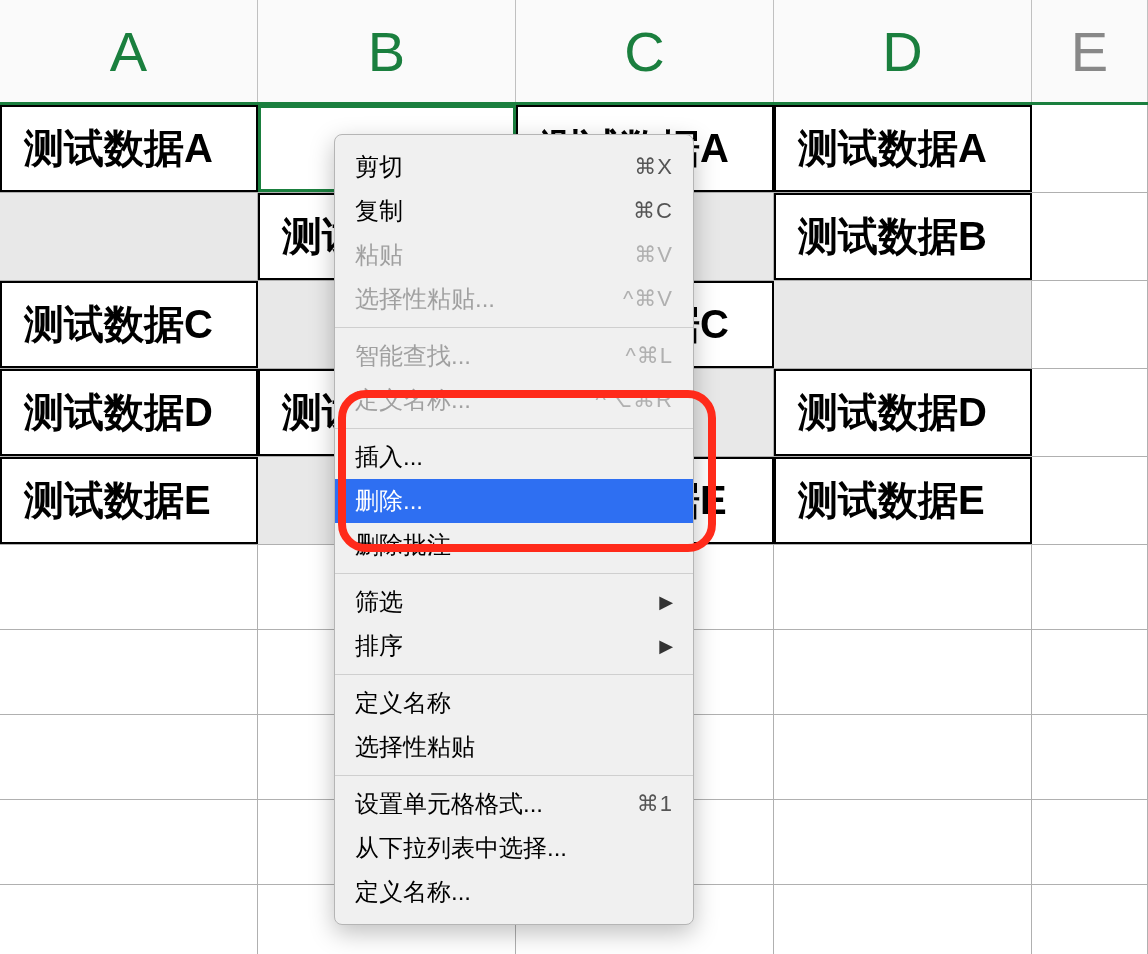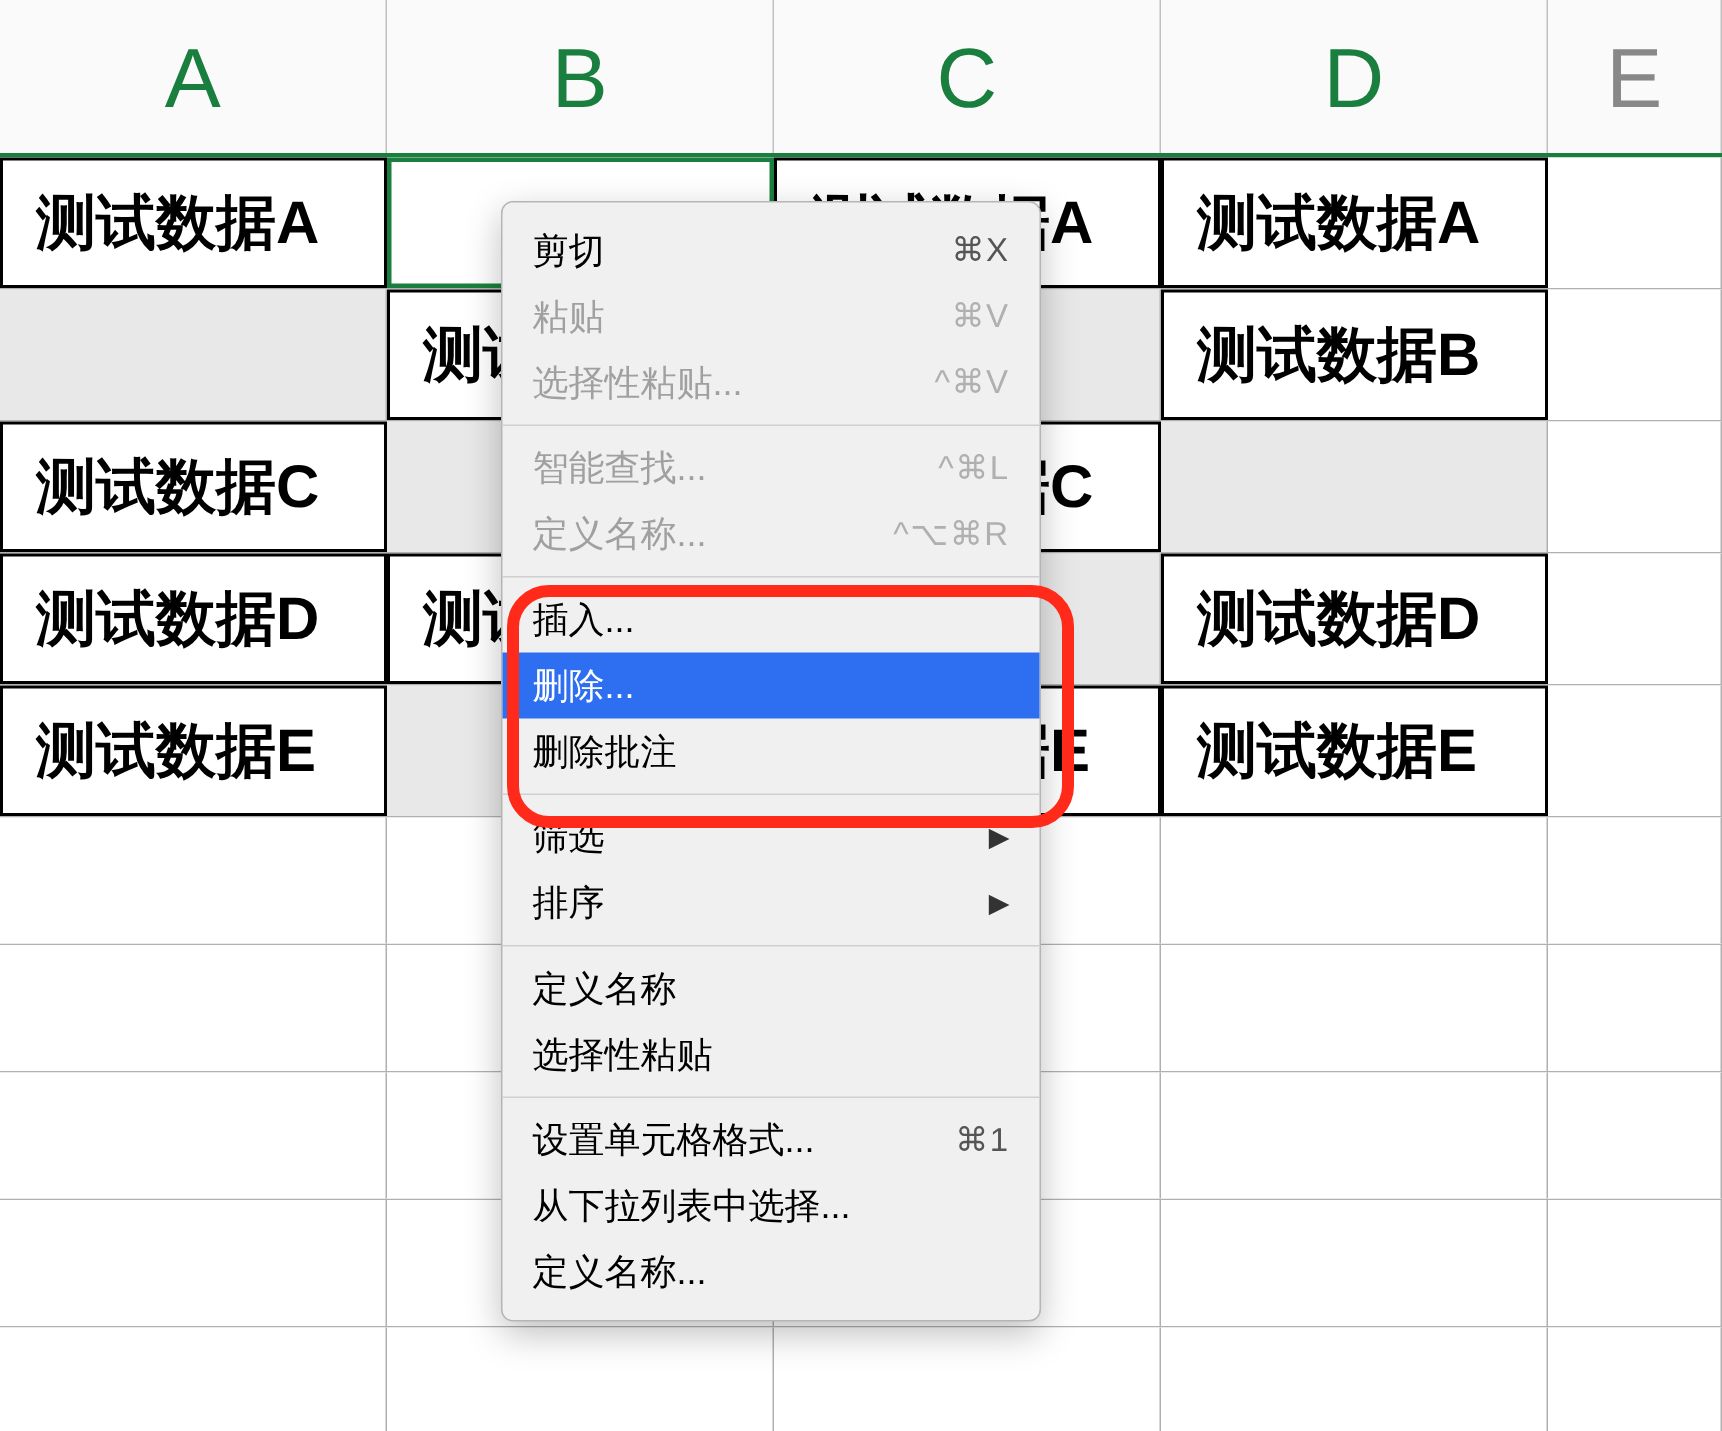--- a/index.html
+++ b/index.html
@@ -118,20 +118,24 @@
         <div class="cell w-e"></div>
       </div>
     </div>
 </div>
 
 <div class="context-menu" id="context-menu">
     <div class="menu-item">
       <span>剪切</span>
       <span class="shortcut">⌘X</span>
     </div>
+    <div class="menu-item">
+      <span>复制</span>
+      <span class="shortcut">⌘C</span>
+    </div>
     <div class="menu-item disabled">
       <span>粘贴</span>
       <span class="shortcut">⌘V</span>
     </div>
     <div class="menu-item disabled">
       <span>选择性粘贴...</span>
       <span class="shortcut">^⌘V</span>
     </div>
     <div class="menu-sep"></div>
     <div class="menu-item disabled">

